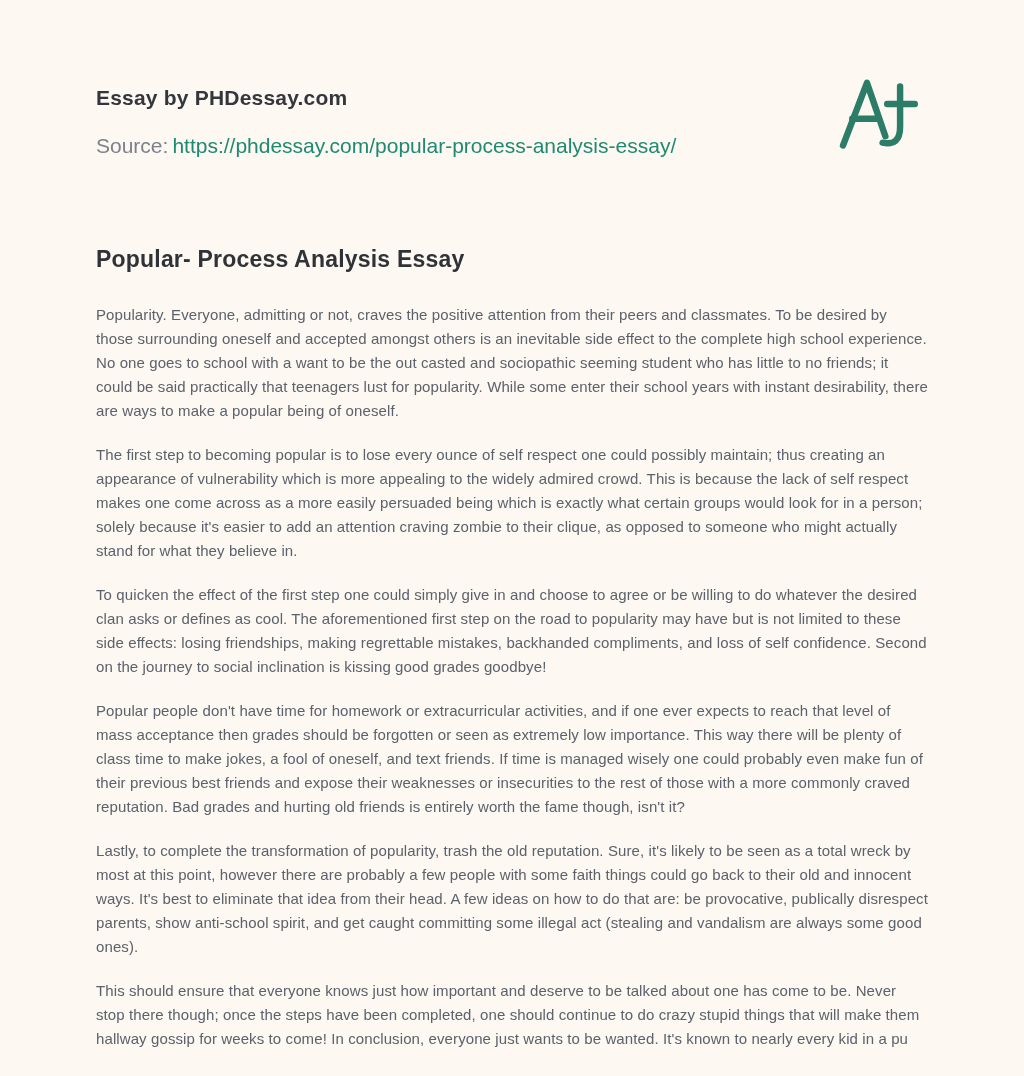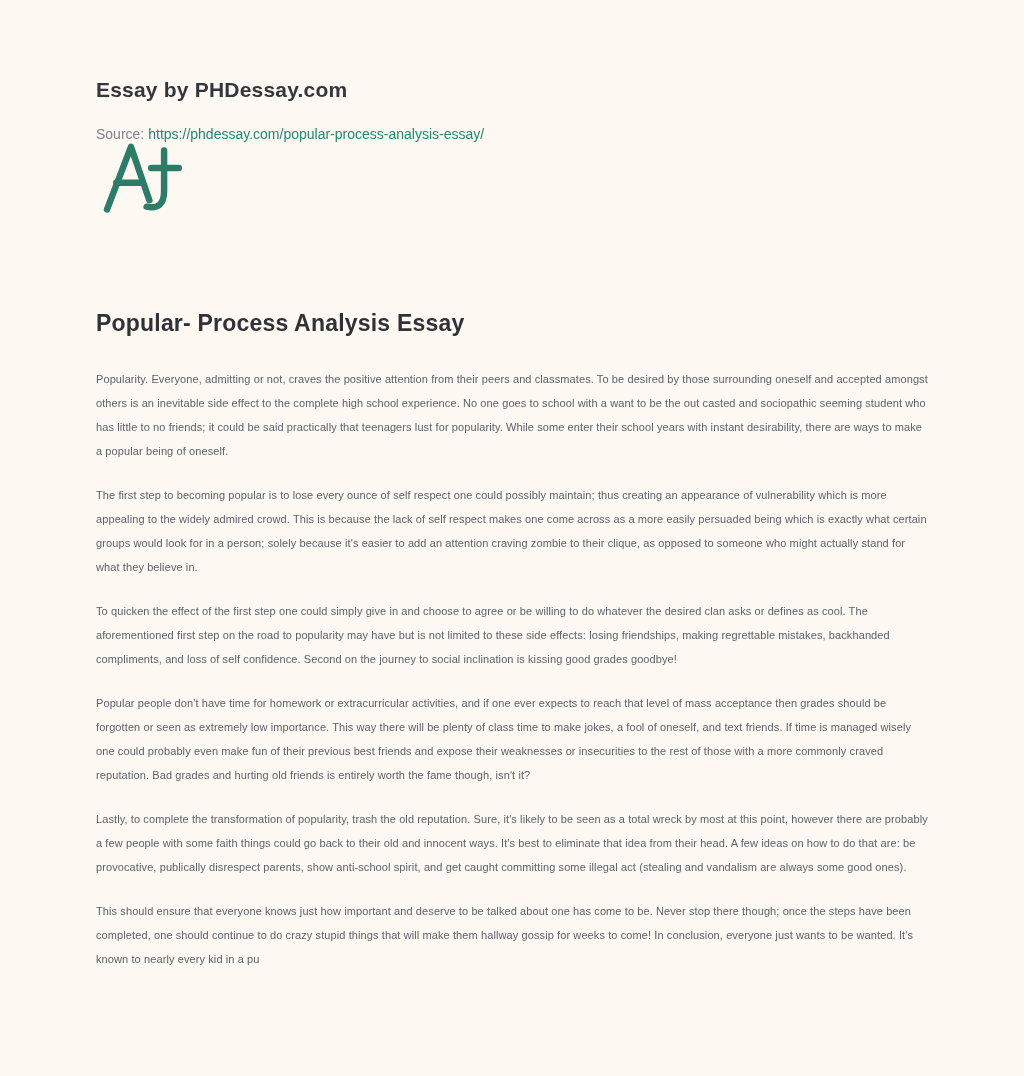--- a/index.html
+++ b/index.html
@@ -14,32 +14,31 @@
   }
   .page {
     width: 1024px;
     height: 1076px;
     padding: 78px 96px 0 96px;
     position: relative;
   }
   .header {
     display: flex;
     justify-content: space-between;
-    align-items: flex-start;
-    flex-direction: column;
+    align-items: center;
   }
   .site-title {
     font-size: 21px;
     font-weight: 700;
     color: #33373d;
     letter-spacing: 0.2px;
   }
   .source-line {
     margin-top: 24px;
-    font-size: 14px;
+    font-size: 21px;
     color: #7c828c;
   }
   .source-url {
     color: #1e8a71;
     text-decoration: none;
     margin-left: 4px;
   }
   .logo {
     margin-top: -8px;
     margin-right: 4px;
@@ -48,21 +47,21 @@
     margin-top: 80px;
     font-size: 23px;
     font-weight: 700;
     color: #2f3338;
     letter-spacing: 0.2px;
   }
   .essay-body {
     margin-top: 30px;
   }
   .para {
-    font-size: 11px;
+    font-size: 15px;
     line-height: 24px;
     color: #5b626c;
     margin-bottom: 20px;
     letter-spacing: 0.1px;
   }
 </style>
 </head>
 <body>
 
 <div class="page">

